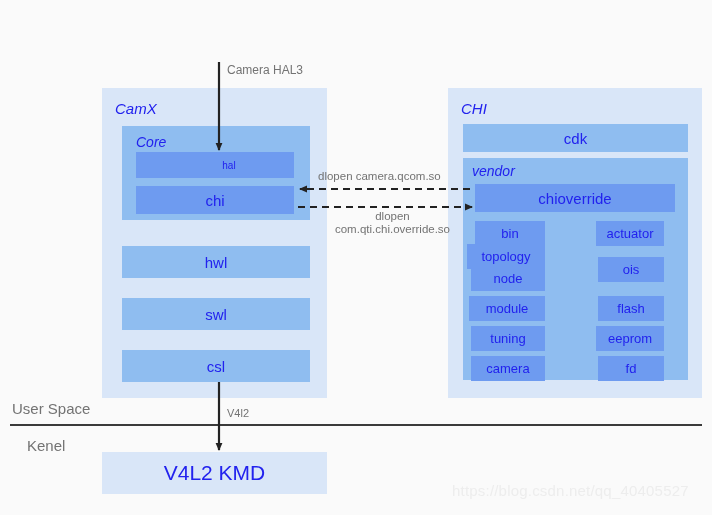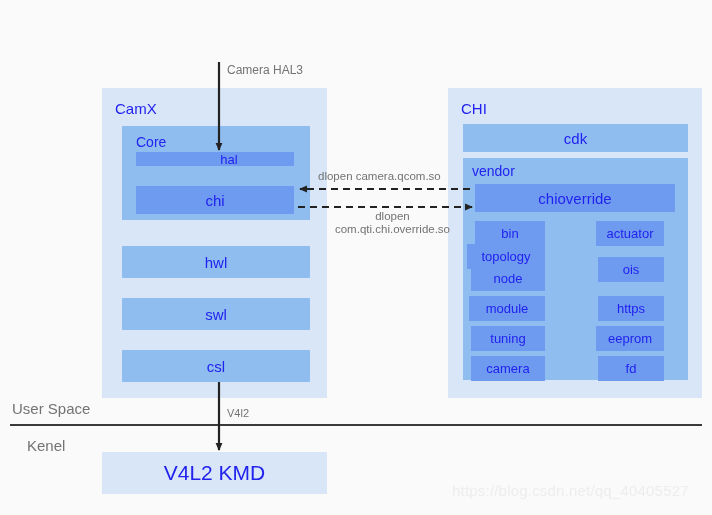--- a/index.html
+++ b/index.html
@@ -34,36 +34,37 @@
   .tier-pale   { background: #d9e6f8; }
   .tier-mid    { background: #8fbdf0; text-align: center; }
   .tier-deep   { background: #6e9bf0; }
 
   .panel-label {
     position: absolute;
     box-sizing: border-box;
     color: #2222ee;
     white-space: nowrap;
     display: block;
+    font-style: italic;
   }
 
   #camera-provider {
     left: 102px; top: 20px; width: 600px; height: 42px;
     font-size: 21px;
   }
   #camx-panel { left: 102px; top: 88px; width: 225px; height: 310px; }
   #chi-panel  { left: 448px; top: 88px; width: 254px; height: 310px; }
 
   #camx-title { left: 115px; top: 100px; font-size: 15px; }
   #chi-title  { left: 461px; top: 100px; font-size: 15px; }
 
   #core-box   { left: 122px; top: 126px; width: 188px; height: 94px; }
   #core-title { left: 136px; top: 134px; font-size: 14px; }
 
-  #hal-box { left: 136px; top: 152px; width: 158px; height: 14px; font-size: 13px; padding-left: 28px; }
+  #hal-box { left: 136px; top: 152px; width: 158px; height: 26px; font-size: 10px; padding-left: 28px; }
   #chi-box { left: 136px; top: 186px; width: 158px; height: 28px; font-size: 15px; }
   #hwl-box { left: 122px; top: 246px; width: 188px; height: 32px; font-size: 15px; }
   #swl-box { left: 122px; top: 298px; width: 188px; height: 32px; font-size: 15px; }
   #csl-box { left: 122px; top: 350px; width: 188px; height: 32px; font-size: 15px; }
 
   #cdk-box    { left: 463px; top: 124px; width: 225px; height: 28px; font-size: 15px; }
   #vendor-box { left: 463px; top: 158px; width: 225px; height: 222px; }
   #vendor-title { left: 472px; top: 163px; font-size: 14px; }
   #chioverride-box { left: 475px; top: 184px; width: 200px; height: 28px; font-size: 15px; }
 
@@ -153,21 +154,21 @@
 
   <div class="vendor-chip" style="left:475px; top:221px; width:70px;">bin</div>
   <div class="vendor-chip" style="left:467px; top:244px; width:78px;">topology</div>
   <div class="vendor-chip" style="left:471px; top:266px; width:74px;">node</div>
   <div class="vendor-chip" style="left:469px; top:296px; width:76px;">module</div>
   <div class="vendor-chip" style="left:471px; top:326px; width:74px;">tuning</div>
   <div class="vendor-chip" style="left:471px; top:356px; width:74px;">camera</div>
 
   <div class="vendor-chip" style="left:596px; top:221px; width:68px;">actuator</div>
   <div class="vendor-chip" style="left:598px; top:257px; width:66px;">ois</div>
-  <div class="vendor-chip" style="left:598px; top:296px; width:66px;">https</div>
+  <div class="vendor-chip" style="left:598px; top:296px; width:66px;">flash</div>
   <div class="vendor-chip" style="left:596px; top:326px; width:68px;">eeprom</div>
   <div class="vendor-chip" style="left:598px; top:356px; width:66px;">fd</div>
 
   <div class="box tier-pale" id="v4l2kmd-box">V4L2 KMD</div>
 
   <div class="edge-label" id="camera-hal3-label">Camera HAL3</div>
   <div class="edge-label" id="v4l2-label">V4l2</div>
   <div class="edge-label" id="dlopen-top-label">dlopen camera.qcom.so</div>
   <div class="edge-label" id="dlopen-bottom-label">
     <span>dlopen</span><br>

